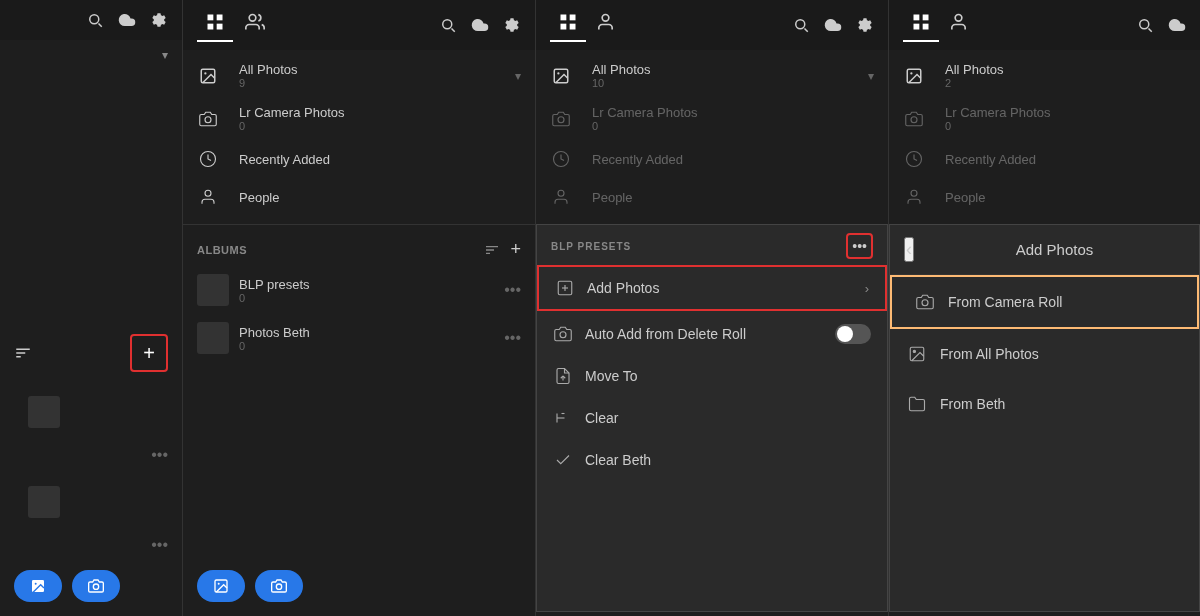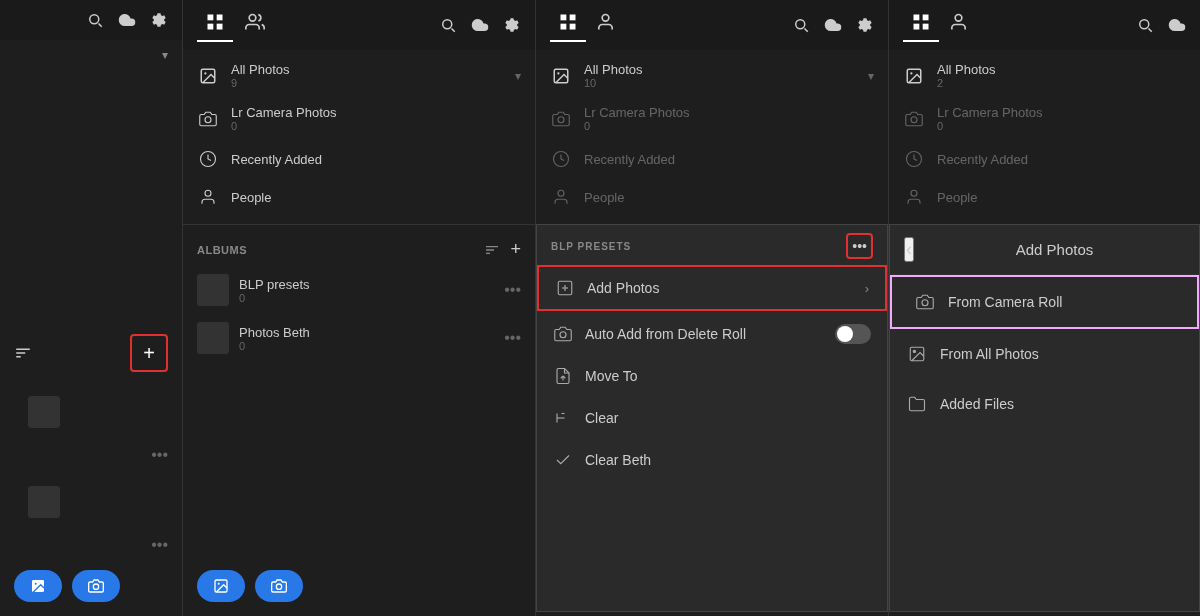--- a/index.html
+++ b/index.html
@@ -106,20 +106,21 @@
     }
 
     .source-item-icon svg {
       width: 18px;
       height: 18px;
       fill: #999;
     }
 
     .source-item-info {
       flex: 1;
+      margin-left: 8px;
     }
 
     .source-item-name {
       font-size: 13px;
       color: #ccc;
     }
 
     .source-item-count {
       font-size: 11px;
       color: #666;
@@ -815,21 +816,21 @@
       </div>
     </div>
   </div>
 
   <div style="background:#2a2a2a; border:1px solid #444; margin:4px 0; flex:1;">
     <div class="submenu-header">
       <button class="submenu-back">‹</button>
       <span class="submenu-title">Add Photos</span>
     </div>
 
-    <div class="submenu-item highlighted" style="border:2px solid #f0abfc;padding-left:22px;">
+    <div class="submenu-item highlighted" style="border:2px solid #fdba74;padding-left:22px;">
       <div class="submenu-item-icon">
         <svg viewBox="0 0 24 24" style="width:18px;height:18px;fill:none;stroke:#aaa;stroke-width:1.5;">
             <path d="M23 19a2 2 0 0 1-2 2H3a2 2 0 0 1-2-2V8a2 2 0 0 1 2-2h4l2-3h6l2 3h4a2 2 0 0 1 2 2z"></path>
             <circle cx="12" cy="13" r="4"></circle>
           </svg>
       </div>
       <span>From Camera Roll</span>
     </div>
 
     <div class="submenu-item">
@@ -842,16 +843,16 @@
       </div>
       <span>From All Photos</span>
     </div>
 
     <div class="submenu-item">
       <div class="submenu-item-icon">
         <svg viewBox="0 0 24 24" style="width:18px;height:18px;fill:none;stroke:#aaa;stroke-width:1.5;">
             <path d="M22 19a2 2 0 0 1-2 2H4a2 2 0 0 1-2-2V5a2 2 0 0 1 2-2h5l2 3h9a2 2 0 0 1 2 2z"></path>
           </svg>
       </div>
-      <span>Added Files</span>
+      <span>From Beth</span>
     </div>
   </div>
 </div>
 
 </body></html>

